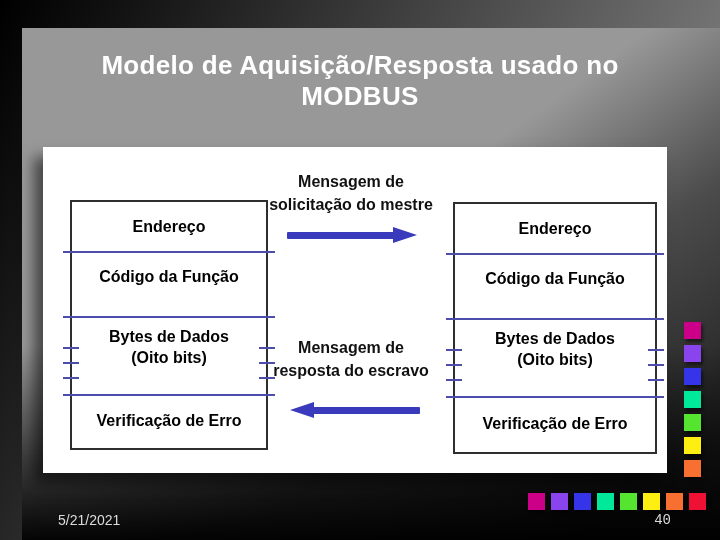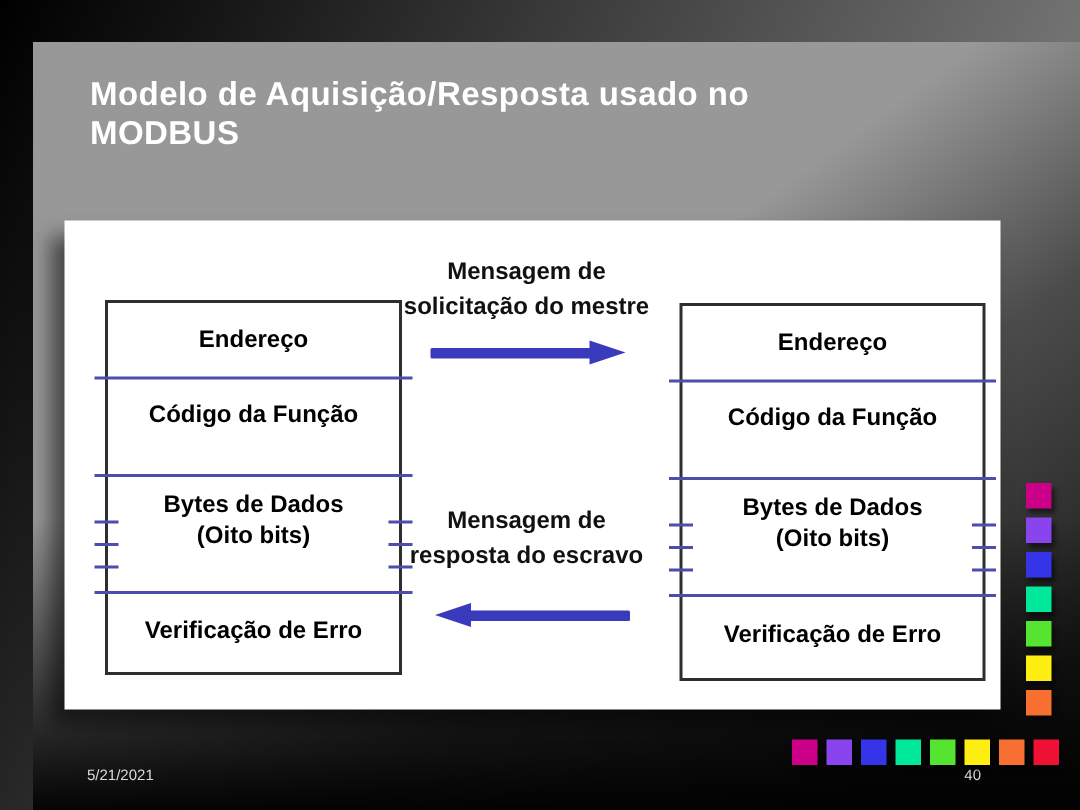--- a/index.html
+++ b/index.html
@@ -10,22 +10,22 @@
   }
   .slide{
     position:absolute;left:22px;top:28px;width:698px;height:512px;
     background:
       linear-gradient(to bottom right, rgba(0,0,0,0) 45%, rgba(0,0,0,0.5) 65%, rgba(0,0,0,0.8) 90%),
       linear-gradient(to bottom, rgba(0,0,0,0) 62%, rgba(0,0,0,0.6) 84%, rgba(0,0,0,0.97) 100%),
       var(--slide-gray,#989898);
   }
   .title{
     position:absolute;left:38px;top:22px;width:600px;margin:0;
-    text-align:left;color:var(--title-text,#fff);
-    font-size:22px;font-weight:bold;line-height:1.2;letter-spacing:0.3px;
+    text-align:center;color:var(--title-text,#fff);
+    font-size:26px;font-weight:bold;line-height:1.2;letter-spacing:0.3px;
     white-space:pre-line;
   }
   .panel{
     position:absolute;left:21px;top:119px;width:624px;height:326px;
     background:var(--panel-white,#fff);
     box-shadow:-9px 10px 13px rgba(0,0,0,0.55);
   }
   .table{
     position:absolute;background:var(--panel-white,#fff);
     border:2px solid var(--table-border,#2e2e2e);
@@ -64,25 +64,25 @@
     position:absolute;top:5px;height:7px;width:108px;
     background:var(--arrow,#3a3abc);border-radius:1px;
   }
   .arrow-right .shaft{left:0;}
   .arrow-left .shaft{left:22px;}
   .head{position:absolute;top:0;width:0;height:0;
     border-top:8px solid transparent;border-bottom:8px solid transparent;}
   .head-right{right:0;border-left:24px solid var(--arrow,#3a3abc);}
   .head-left{left:0;border-right:24px solid var(--arrow,#3a3abc);}
   .footer-date,.footer-center,.footer-page{
-    position:absolute;top:484px;font-size:10px;color:var(--footer-text,#dcdcdc);
+    position:absolute;top:484px;font-size:14px;color:var(--footer-text,#dcdcdc);
   }
   .footer-date{left:36px;}
   .footer-center{left:0;width:100%;text-align:center;pointer-events:none;}
-  .footer-page{right:66px;}
+  .footer-page{right:49px;font-family:Liberation Mono, monospace;}
   .squares-col{position:absolute;left:684px;top:322px;display:flex;flex-direction:column;gap:6px;}
   .squares-row{position:absolute;left:528px;top:493px;display:flex;flex-direction:row;gap:6px;}
   .sq{width:17px;height:17px;box-shadow:2px 3px 3px rgba(0,0,0,0.5);}
 </style>
 </head>
 <body>
 
 <div class="canvas">
   <div class="slide">
 

